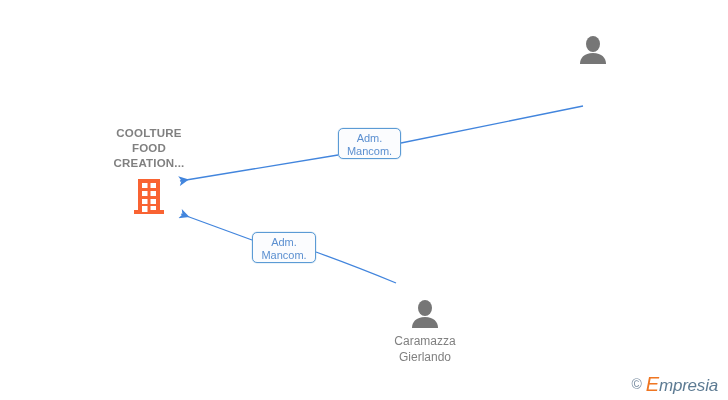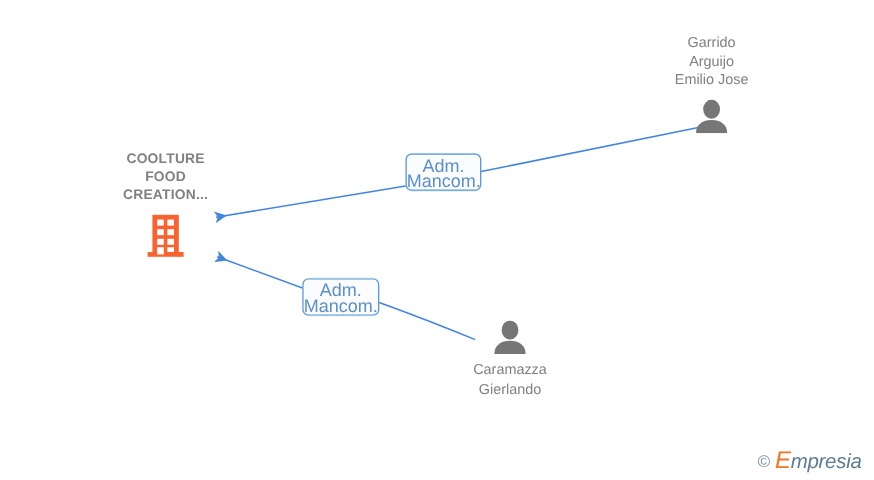--- a/index.html
+++ b/index.html
@@ -22,21 +22,21 @@
     position: absolute;
     left: 0;
     top: 0;
     width: 728px;
     height: 400px;
   }
 
   
   .company-node {
     position: absolute;
-    left: 84px;
+    left: 95px;
     top: 126px;
     width: 108px;
     text-align: center;
   }
   .company-label {
     font-size: 11.5px;
     font-weight: bold;
     line-height: 15px;
     color: #808080;
     letter-spacing: 0.2px;
@@ -54,21 +54,21 @@
     position: absolute;
     width: 150px;
     text-align: center;
   }
   .person-node.top {
     left: 518px;
     top: 28px;
   }
   .person-node.bottom {
     left: 350px;
-    top: 267px;
+    top: 300px;
   }
   .person-label {
     font-size: 12px;
     line-height: 15.5px;
     color: #808080;
     white-space: pre-line;
   }
   .person-icon {
     display: block;
     margin-left: auto;
@@ -82,21 +82,21 @@
   }
 
   
   .rel-badge {
     position: absolute;
     box-sizing: border-box;
     border: 1px solid #5b9bd5;
     border-radius: 5px;
     background: #fbfcfe;
     color: #5b8fd0;
-    font-size: 15px;
+    font-size: 11px;
     line-height: 13px;
     text-align: center;
     padding-top: 3px;
     box-shadow: 0 0 0 0.5px rgba(91,155,213,0.25);
   }
   .rel-badge .rel-line1,
   .rel-badge .rel-line2 {
     display: block;
   }
   #badge-0 {
@@ -175,23 +175,20 @@
       <rect x="18.5" y="14" width="5.5" height="5" fill="#ffffff"></rect>
       <rect x="10" y="22" width="5.5" height="5" fill="#ffffff"></rect>
       <rect x="18.5" y="22" width="5.5" height="5" fill="#ffffff"></rect>
 
       <rect x="10" y="29" width="5.5" height="6" fill="#ffffff"></rect>
       <rect x="18.5" y="29" width="5.5" height="4" fill="#ffffff"></rect>
     </svg>
   </div>
 
   <div class="person-node top">
-    <div class="person-label">Garrido
-Arguijo
-Emilio Jose</div>
     <svg class="person-icon" width="32" height="28" viewBox="0 0 32 28" xmlns="http://www.w3.org/2000/svg">
       <ellipse cx="16" cy="8" rx="7" ry="8" fill="#767676"></ellipse>
       <path d="M16 17 C 7 17 3 22 3 28 L 29 28 C 29 22 25 17 16 17 Z" fill="#767676"></path>
     </svg>
   </div>
 
   <div class="person-node bottom">
     <svg class="person-icon" width="32" height="28" viewBox="0 0 32 28" xmlns="http://www.w3.org/2000/svg">
       <ellipse cx="16" cy="8" rx="7" ry="8" fill="#767676"></ellipse>
       <path d="M16 17 C 7 17 3 22 3 28 L 29 28 C 29 22 25 17 16 17 Z" fill="#767676"></path>

